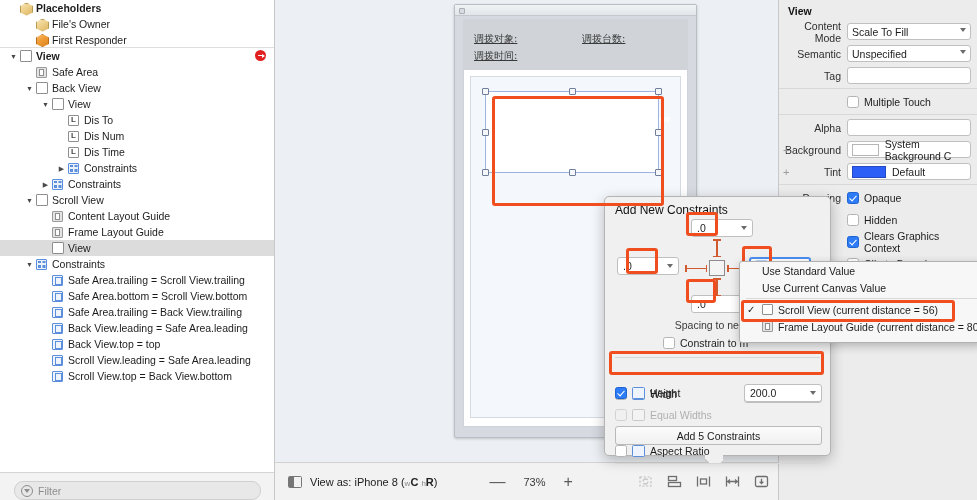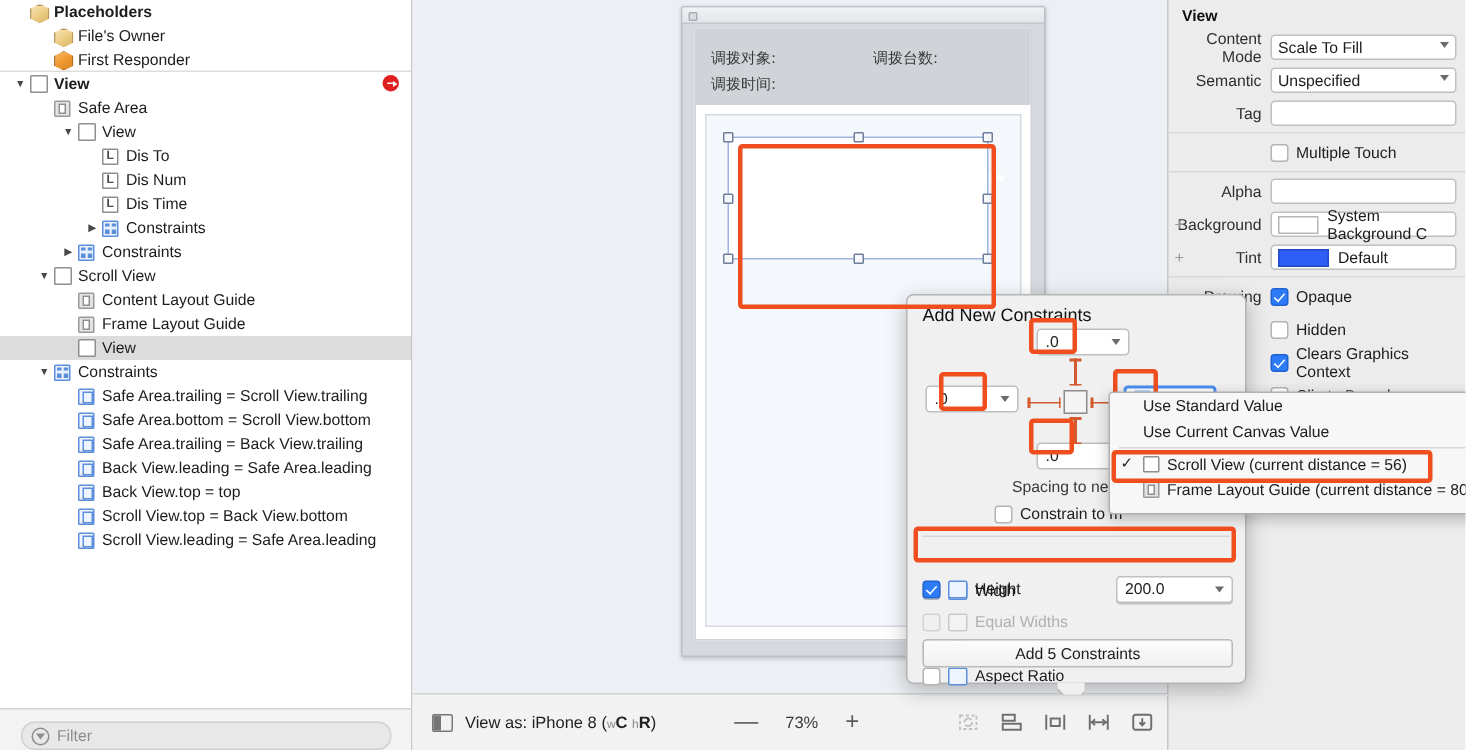--- a/index.html
+++ b/index.html
@@ -160,20 +160,21 @@
     background:#ffffff;
     border:1px solid #cfd4da;
   }
   #hdr-panel {
     position:absolute; left:0; top:0; right:0; height:50px;
     background:#d0d4d9;
   }
   .cn-label {
     position:absolute; font-size:10px; color:#3a3a3a;
     font-family:"DejaVu Sans","Liberation Sans",sans-serif;
+    text-decoration:underline;
   }
   #lbl-obj { left:10px; top:12px; }
   #lbl-num { left:118px; top:12px; }
   #lbl-time{ left:10px; top:29px; }
 
   #scrollview {
     position:absolute; left:6px; top:56px; right:6px; bottom:8px;
     background:#f4f7fb;
     border:1px solid #d6dbe2;
     overflow:hidden;
@@ -450,20 +451,27 @@
           <span class="ol-label bold">View</span>
           <span class="err-badge"></span>
         </div>
         <div class="ol-row" style="padding-left: 24px;">
           <span class="twisty none"></span>
           <span class="ico">
             <span class="ico-guide"></span>
           </span>
           <span class="ol-label">Safe Area</span>
         </div>
+        <div class="ol-row" style="padding-left: 24px;">
+          <span class="twisty open"></span>
+          <span class="ico">
+            <span class="ico-view"></span>
+          </span>
+          <span class="ol-label">Back View</span>
+        </div>
         <div class="ol-row" style="padding-left: 40px;">
           <span class="twisty open"></span>
           <span class="ico">
             <span class="ico-view"></span>
           </span>
           <span class="ol-label">View</span>
         </div>
         <div class="ol-row" style="padding-left: 56px;">
           <span class="twisty none"></span>
           <span class="ico">
@@ -567,28 +575,28 @@
           <span class="ico">
             <span class="ico-cst"></span>
           </span>
           <span class="ol-label">Back View.top = top</span>
         </div>
         <div class="ol-row" style="padding-left: 40px;">
           <span class="twisty none"></span>
           <span class="ico">
             <span class="ico-cst"></span>
           </span>
+          <span class="ol-label">Scroll View.leading = Safe Area.leading</span>
+        </div>
+        <div class="ol-row" style="padding-left: 40px;">
+          <span class="twisty none"></span>
+          <span class="ico">
+            <span class="ico-cst"></span>
+          </span>
           <span class="ol-label">Scroll View.top = Back View.bottom</span>
-        </div>
-        <div class="ol-row" style="padding-left: 40px;">
-          <span class="twisty none"></span>
-          <span class="ico">
-            <span class="ico-cst"></span>
-          </span>
-          <span class="ol-label">Scroll View.leading = Safe Area.leading</span>
         </div>
       </div>
     <div id="outline-footer">
       <div class="filter-box">
         <span class="filter-ico"></span>
         <span class="filter-ph">Filter</span>
       </div>
     </div>
   </div>
 

